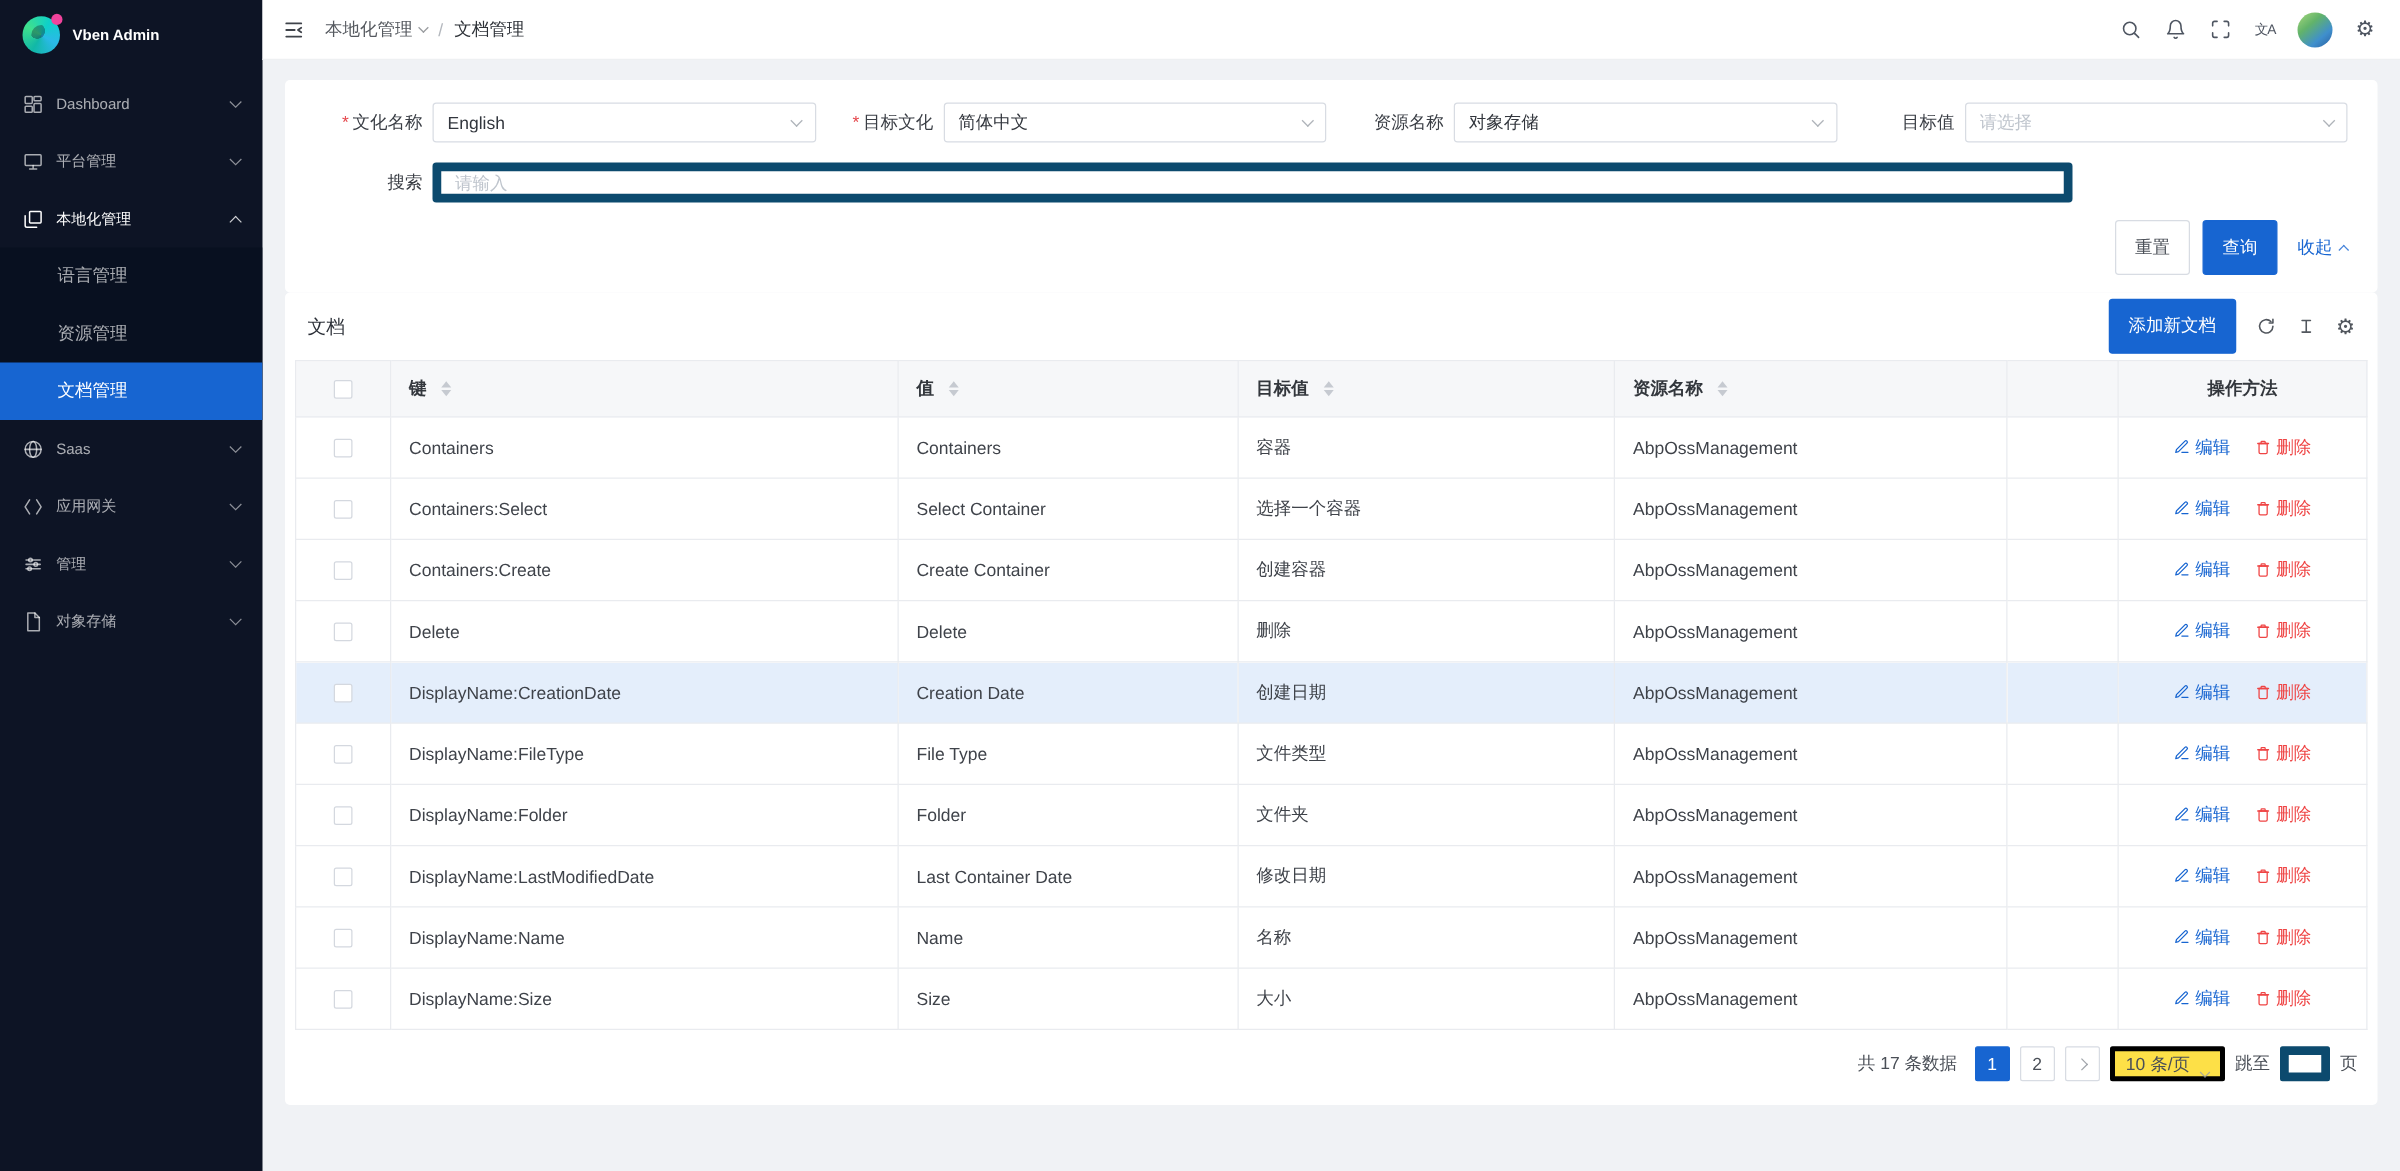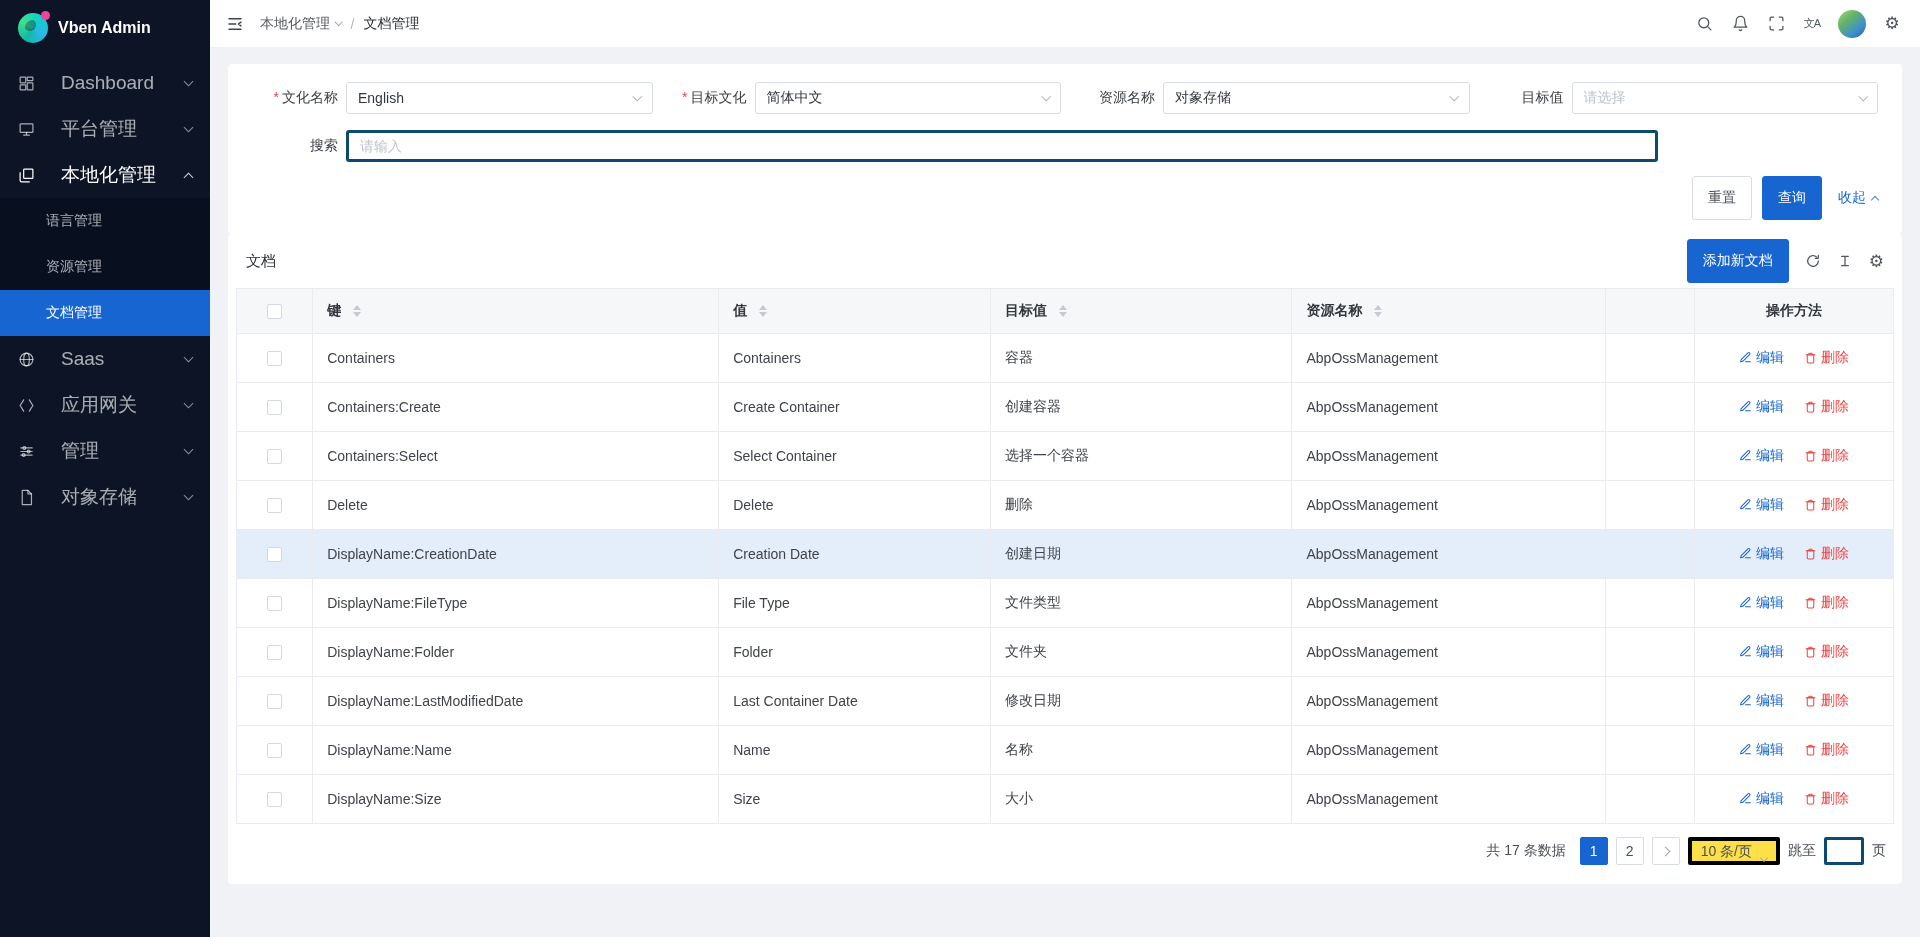--- a/index.html
+++ b/index.html
@@ -11,23 +11,23 @@
   .app { display:flex; width:100%; height:100%; }
 
   
   .sidebar { width:210px; flex-shrink:0; background:#0d1425; color:rgba(255,255,255,.65); display:flex; flex-direction:column; }
   .logo { height:56px; display:flex; align-items:center; gap:10px; padding-left:18px; cursor:pointer; }
   .logo-mark { width:30px; height:30px; border-radius:50%; position:relative; flex-shrink:0;
     background: conic-gradient(from 210deg, #11b8a7, #3fe08d, #0fd0c8, #2bb9e8, #11b8a7); }
   .logo-mark::after { content:""; position:absolute; left:7px; top:7px; width:16px; height:16px; border-radius:50%;
     background: radial-gradient(circle at 30% 30%, #0d1425 0 38%, transparent 40%); opacity:.35; }
   .logo-dot { position:absolute; top:-2px; right:-2px; width:9px; height:9px; border-radius:50%; background:#f0439c; }
-  .logo-text { color:#fff; font-size:16px; font-weight:bold; white-space:nowrap; }
+  .logo-text { color:#fff; font-size:12px; font-weight:bold; white-space:nowrap; }
   .menu { flex:1; padding-top:4px; overflow:hidden; }
-  .menu-item { height:46px; display:flex; align-items:center; gap:26px; padding:0 18px; font-size:19px; cursor:pointer; white-space:nowrap; }
+  .menu-item { height:46px; display:flex; align-items:center; gap:10px; padding:0 18px; font-size:12px; cursor:pointer; white-space:nowrap; }
   .menu-item.active-parent { color:#fff; }
   .mi-icon { width:17px; height:17px; display:inline-flex; flex-shrink:0; }
   .mi-icon svg { width:100%; height:100%; stroke:currentColor; fill:none; stroke-width:1.7; stroke-linecap:round; stroke-linejoin:round; }
   .mi-label { flex:1; }
   .submenu { background:#081020; }
   .submenu-item { height:46px; display:flex; align-items:center; padding-left:46px; font-size:14px; cursor:pointer; white-space:nowrap; }
   .submenu-item.active { background:#1765d1; color:#fff; }
 
   
   .chev { display:inline-block; width:7px; height:7px; border-right:1.5px solid currentColor; border-bottom:1.5px solid currentColor; opacity:.8; flex-shrink:0; }
@@ -62,21 +62,21 @@
   .filter-card { padding:18px 24px 14px; }
   .filter-grid { display:grid; grid-template-columns:repeat(4,1fr); column-gap:8px; }
   .f-field { display:flex; align-items:center; }
   .f-label { width:86px; flex-shrink:0; text-align:right; margin-right:8px; color:#3a3e45; white-space:nowrap; }
   .f-label.required::before { content:"*"; color:#e5484d; margin-right:3px; }
   .select { height:32px; flex:1; border:1px solid #d8dce3; border-radius:3px; background:#fff; display:flex; align-items:center; padding:0 11px; cursor:pointer; }
   .sel-value { flex:1; color:#32363d; white-space:nowrap; overflow:hidden; }
   .sel-value.ph { color:#bfc5cd; }
   .select .chev { color:#9aa0a8; width:6.5px; height:6.5px; }
   .search-row { display:flex; align-items:center; margin-top:16px; }
-  .text-input { height:32px; border:3px solid #0c4a6e; border-radius:3px; padding:0 11px; font:inherit; color:#32363d; outline:none; }
+  .text-input { height:32px; border:7px solid #0c4a6e; border-radius:3px; padding:0 11px; font:inherit; color:#32363d; outline:none; }
   .text-input::placeholder { color:#bfc5cd; }
   .search-input { width:1312px; }
   .filter-actions { display:flex; justify-content:flex-end; align-items:center; gap:10px; margin-top:14px; }
   .btn { height:44px; padding:0 15px; border:1px solid #d8dce3; border-radius:3px; background:#fff; color:#4a4f57; font:inherit; cursor:pointer; white-space:nowrap; }
   .btn.primary { background:#1765d1; border-color:#1765d1; color:#fff; }
   .collapse-link { display:flex; align-items:center; gap:6px; color:#1765d1; cursor:pointer; margin-left:6px; }
   .collapse-link .chev { width:6px; height:6px; }
 
   
   .table-card { padding:0 8px 6px; }
@@ -412,49 +412,49 @@
                       <path d="M9 7V5a1 1 0 0 1 1-1h4a1 1 0 0 1 1 1v2"></path>
                       <path d="M6 7h12v13a2 2 0 0 1-2 2H8a2 2 0 0 1-2-2z"></path>
                     </svg>
                     <span>删除</span>
                   </a>
                 </td>
               </tr>
 
               <tr>
                 <td class="cell-check"><span class="checkbox"></span></td>
+                <td>Containers:Select</td>
+                <td>Select Container</td>
+                <td>选择一个容器</td>
+                <td>AbpOssManagement</td>
+                <td></td>
+                <td class="col-actions">
+                  <a class="act edit">
+                    <svg viewBox="0 0 24 24">
+                      <path d="M12 20h9"></path>
+                      <path d="M16.5 3.5a2.1 2.1 0 0 1 3 3L7 19l-4 1 1-4z"></path>
+                    </svg>
+                    <span>编辑</span>
+                  </a>
+                  <a class="act del">
+                    <svg viewBox="0 0 24 24">
+                      <path d="M4 7h16"></path>
+                      <path d="M9 7V5a1 1 0 0 1 1-1h4a1 1 0 0 1 1 1v2"></path>
+                      <path d="M6 7h12v13a2 2 0 0 1-2 2H8a2 2 0 0 1-2-2z"></path>
+                    </svg>
+                    <span>删除</span>
+                  </a>
+                </td>
+              </tr>
+
+              <tr>
+                <td class="cell-check"><span class="checkbox"></span></td>
                 <td>Containers:Create</td>
                 <td>Create Container</td>
                 <td>创建容器</td>
-                <td>AbpOssManagement</td>
-                <td></td>
-                <td class="col-actions">
-                  <a class="act edit">
-                    <svg viewBox="0 0 24 24">
-                      <path d="M12 20h9"></path>
-                      <path d="M16.5 3.5a2.1 2.1 0 0 1 3 3L7 19l-4 1 1-4z"></path>
-                    </svg>
-                    <span>编辑</span>
-                  </a>
-                  <a class="act del">
-                    <svg viewBox="0 0 24 24">
-                      <path d="M4 7h16"></path>
-                      <path d="M9 7V5a1 1 0 0 1 1-1h4a1 1 0 0 1 1 1v2"></path>
-                      <path d="M6 7h12v13a2 2 0 0 1-2 2H8a2 2 0 0 1-2-2z"></path>
-                    </svg>
-                    <span>删除</span>
-                  </a>
-                </td>
-              </tr>
-
-              <tr>
-                <td class="cell-check"><span class="checkbox"></span></td>
-                <td>Containers:Select</td>
-                <td>Select Container</td>
-                <td>选择一个容器</td>
                 <td>AbpOssManagement</td>
                 <td></td>
                 <td class="col-actions">
                   <a class="act edit">
                     <svg viewBox="0 0 24 24">
                       <path d="M12 20h9"></path>
                       <path d="M16.5 3.5a2.1 2.1 0 0 1 3 3L7 19l-4 1 1-4z"></path>
                     </svg>
                     <span>编辑</span>
                   </a>

